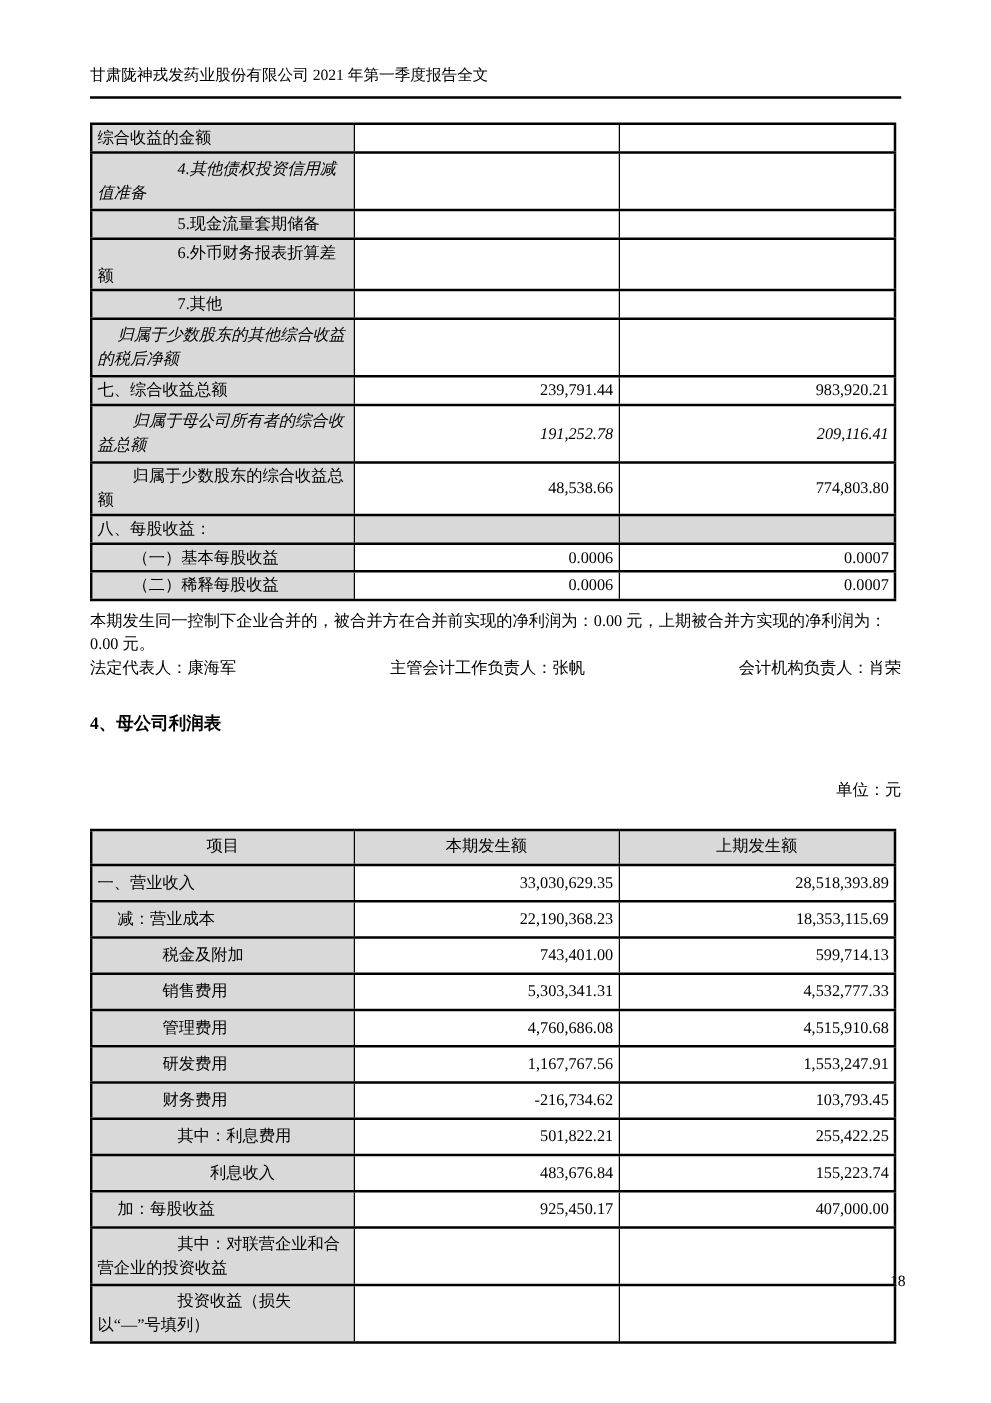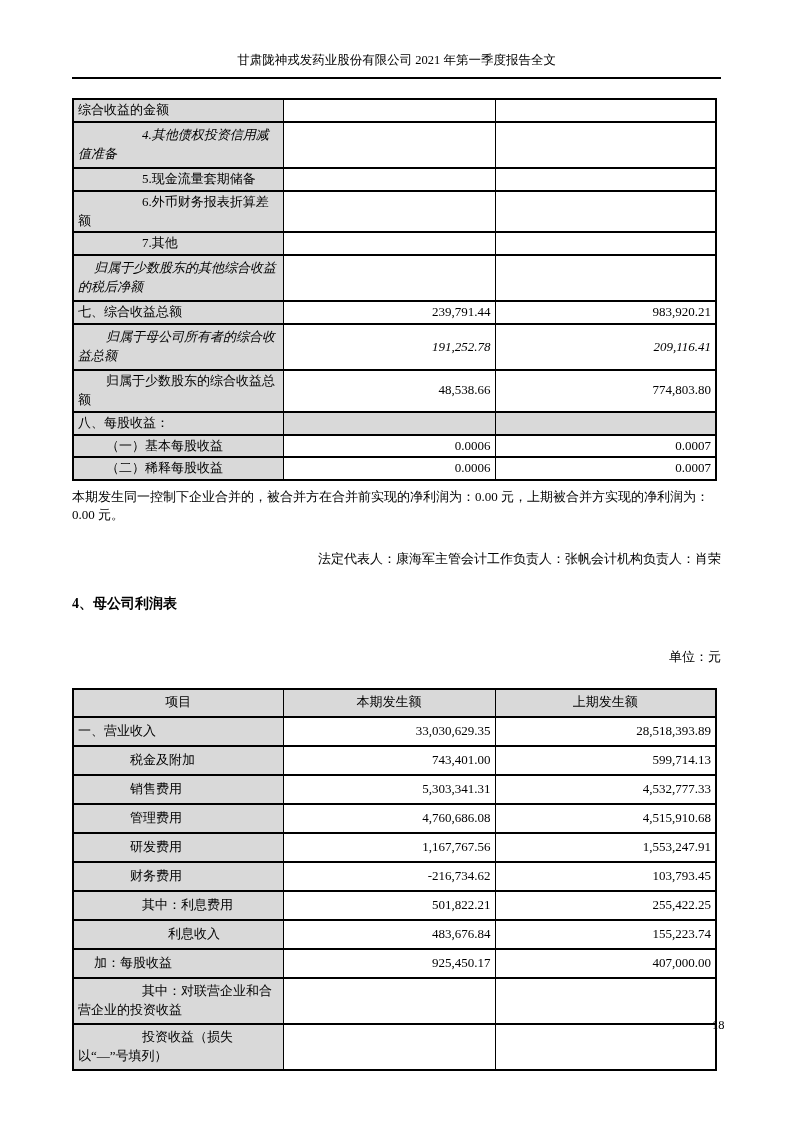--- a/index.html
+++ b/index.html
@@ -8,21 +8,21 @@
     width: 793px;
     height: 1122px;
     background: #ffffff;
     font-family: "Liberation Serif", "DejaVu Serif", serif;
     color: #000;
     box-sizing: border-box;
     padding: 52px 72px 0 72px;
     overflow: hidden;
   }
   .doc-header {
-    text-align: center;
+    text-align: left;
     font-size: 12.5px;
     padding-bottom: 8px;
     border-bottom: 2px solid #000;
   }
   table.fin {
     border-collapse: collapse;
     width: 643px;
     table-layout: fixed;
   }
   table.fin { border: 2px solid #000; }
@@ -55,23 +55,22 @@
   .ind52 { text-indent: 52px; }
   .ind64 { text-indent: 64px; }
   .ind90 { text-indent: 90px; }
   .tbl1 { margin-top: 19px; }
   .merger-note {
     margin-top: 7px;
     font-size: 13px;
     line-height: 1.4;
   }
   .signatories {
-    margin-top: 25px;
     display: flex;
-    justify-content: flex-end;
+    justify-content: space-between;
     font-size: 13px;
   }
   .section-heading {
     margin-top: 27px;
     font-size: 14px;
     font-weight: bold;
   }
   .unit-label {
     margin-top: 35px;
     text-align: right;
@@ -185,20 +184,25 @@
         <th class="shade ctr">项目</th>
         <th class="shade ctr">本期发生额</th>
         <th class="shade ctr">上期发生额</th>
       </tr>
       <tr class="h1b">
         <td class="shade lbl ind0">一、营业收入</td>
         <td class="num">33,030,629.35</td>
         <td class="num">28,518,393.89</td>
       </tr>
       <tr class="h1b">
+        <td class="shade lbl ind16">减：营业成本</td>
+        <td class="num">22,190,368.23</td>
+        <td class="num">18,353,115.69</td>
+      </tr>
+      <tr class="h1b">
         <td class="shade lbl ind52">税金及附加</td>
         <td class="num">743,401.00</td>
         <td class="num">599,714.13</td>
       </tr>
       <tr class="h1b">
         <td class="shade lbl ind52">销售费用</td>
         <td class="num">5,303,341.31</td>
         <td class="num">4,532,777.33</td>
       </tr>
       <tr class="h1b">

